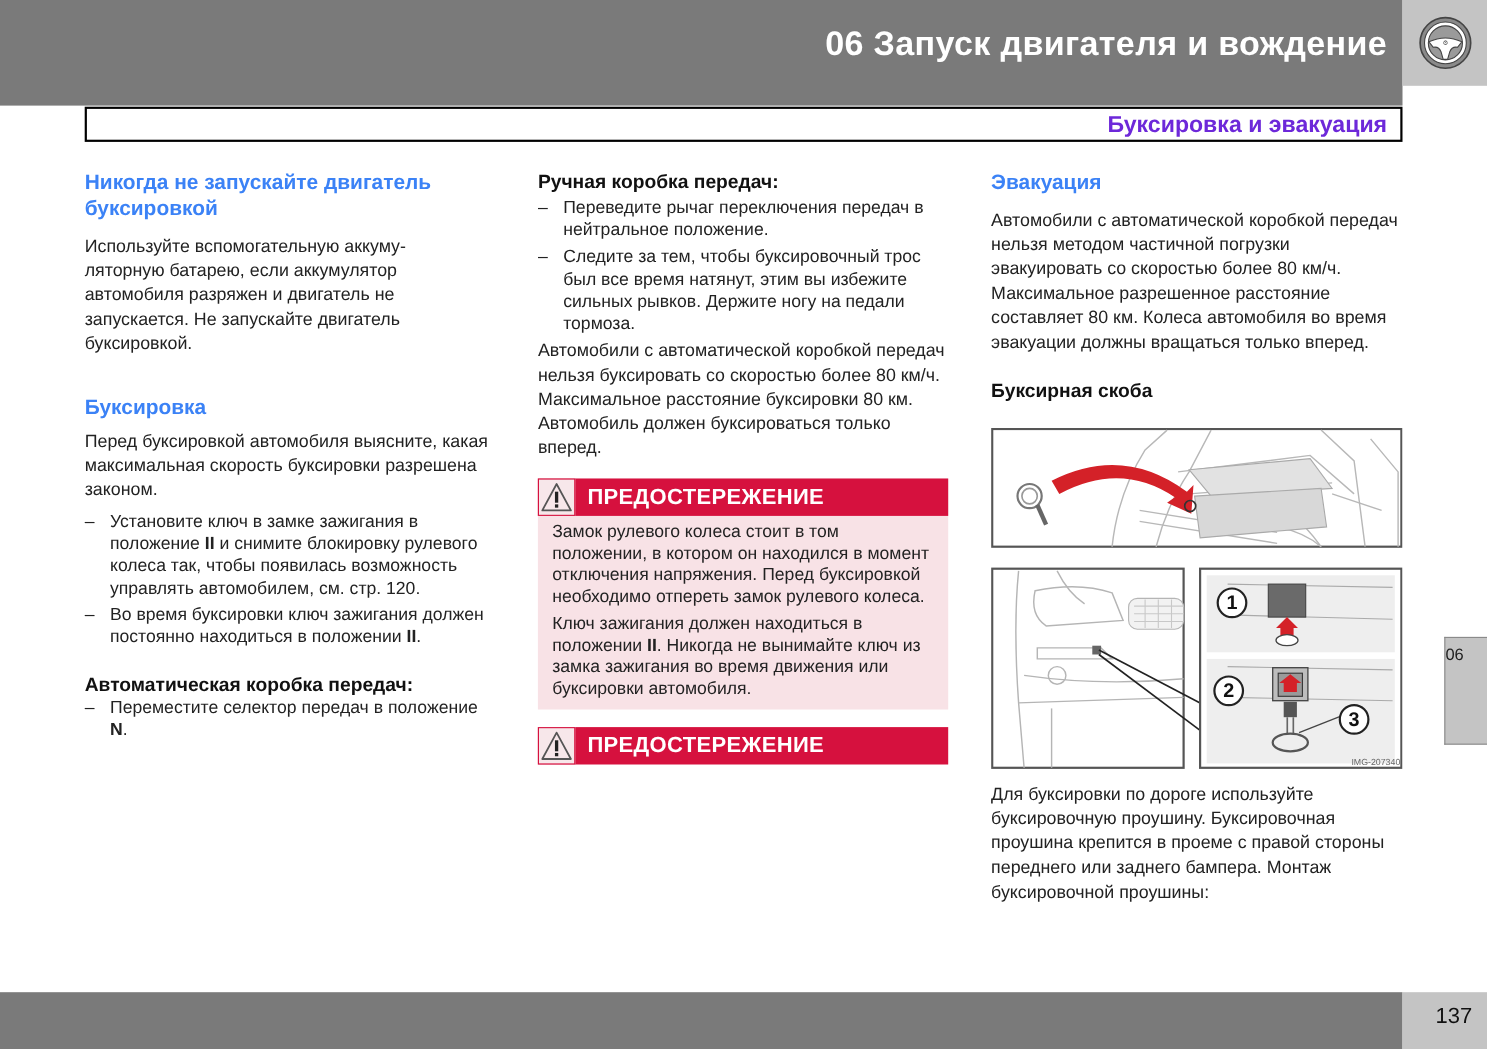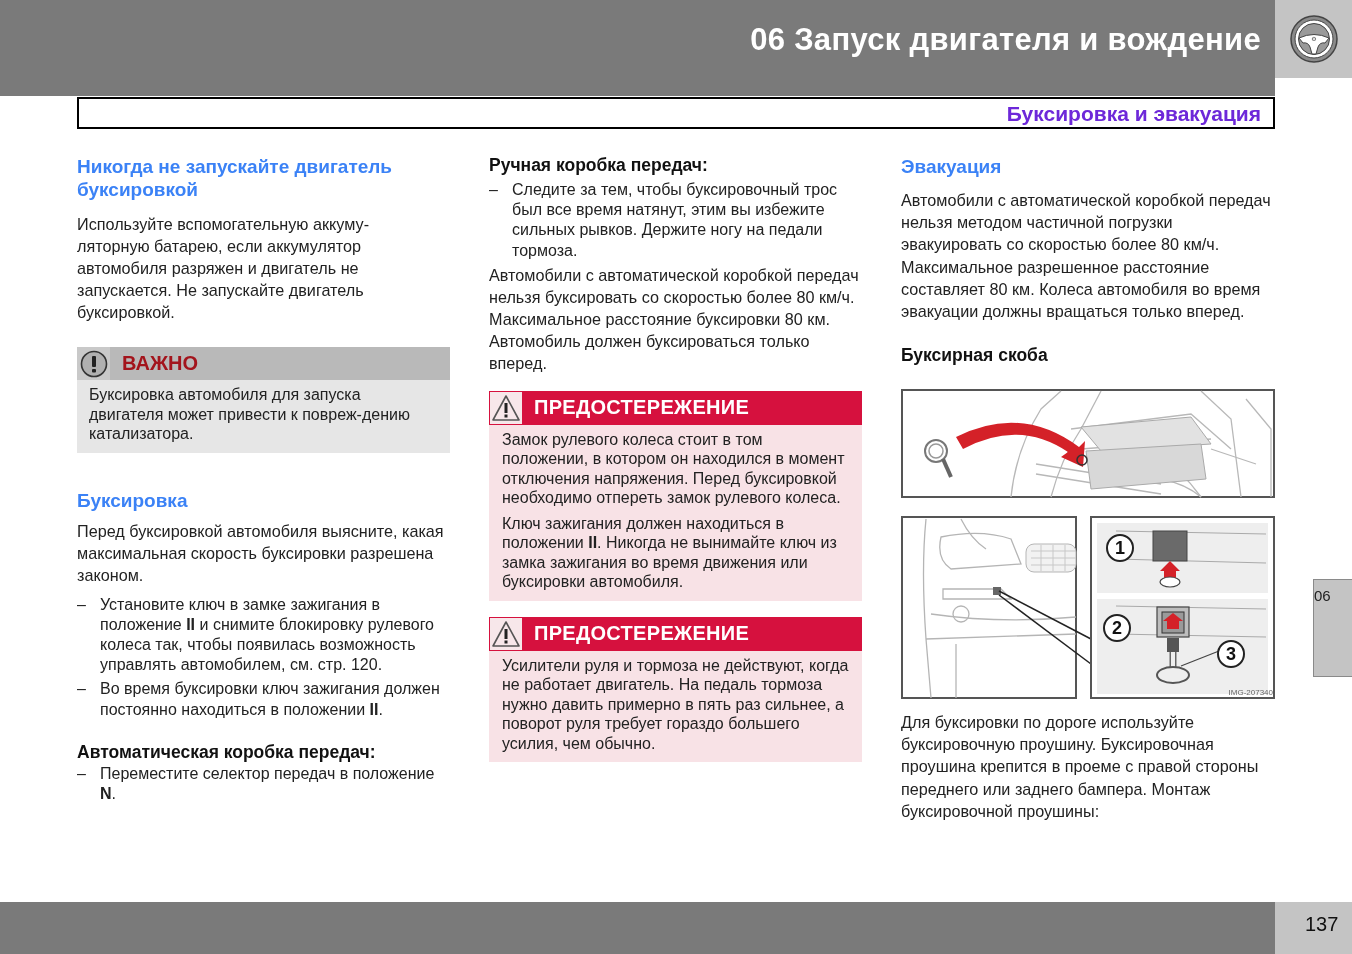--- a/index.html
+++ b/index.html
@@ -65,51 +65,39 @@
 </div>
 
 <div class="section-bar">
   <span>Буксировка и эвакуация</span>
 </div>
 
 <div class="col col1">
   <div class="h-red" style="width:360px;">Никогда не запускайте двигатель буксировкой</div>
   <div class="p" style="margin-top:12px; width:340px;">Используйте вспомогательную аккуму-лятор­ную батарею, если аккумулятор автомобиля разряжен и двигатель не запускается. Не запускайте двигатель буксировкой.</div>
 
-  <div class="important-box" style="margin-top:24px;">
-    <div class="important-head">
-      <div class="ico">
-        <svg width="28" height="28" viewBox="0 0 28 28">
-          <circle cx="14" cy="14" r="12.5" fill="#b0b0b0" stroke="#333" stroke-width="1.6"></circle>
-          <rect x="12" y="6" width="4" height="11" rx="1" fill="#222"></rect>
-          <rect x="12" y="19" width="4" height="3.5" rx="1" fill="#222"></rect>
-        </svg>
-      </div>
-      <span class="lbl">ВАЖНО</span>
-    </div>
-    <div class="important-body">Буксировка автомобиля для запуска двигателя может привести к повреж-дению катализатора.</div>
-  </div>
 
   <div class="h-red" style="margin-top:36px;">Буксировка</div>
   <div class="p" style="margin-top:8px;">Перед буксировкой автомобиля выясните, какая максимальная скорость буксировки разрешена законом.</div>
 
   <ul class="list" style="margin-top:9px;">
     <li style="margin-bottom:4px;"><span>Установите ключ в замке зажигания в положение </span><b>II</b><span> и снимите блокировку рулевого колеса так, чтобы появилась возможность управлять автомобилем, см. стр. 120.</span></li>
     <li><span>Во время буксировки ключ зажигания должен постоянно находиться в положении </span><b>II</b><span>.</span></li>
   </ul>
 
   <div class="h-black" style="margin-top:22px;">Автоматическая коробка передач:</div>
   <ul class="list" style="margin-top:1px;">
     <li><span>Переместите селектор передач в положение </span><b>N</b><span>.</span></li>
   </ul>
 </div>
 
 <div class="col col2">
   <div class="h-black">Ручная коробка передач:</div>
   <ul class="list" style="margin-top:4px;">
+    <li style="margin-bottom:4px;">Переведите рычаг переключения передач в нейтральное положение.</li>
     <li>Следите за тем, чтобы буксировочный трос был все время натянут, этим вы избежите сильных рывков. Держите ногу на педали тормоза.</li>
   </ul>
   <div class="p" style="margin-top:3px;">Автомобили с автоматической коробкой передач нельзя буксировать со скоростью более 80 км/ч. Максимальное расстояние буксировки 80 км. Автомобиль должен буксироваться только вперед.</div>
 
   <div class="warn-box" style="margin-top:17px;">
     <div class="warn-head">
       <div class="ico">
         <svg width="30" height="28" viewBox="0 0 30 28">
           <path d="M15 2 L28 26 L2 26 Z" fill="#f7e7ea" stroke="#555" stroke-width="1.6" stroke-linejoin="round"></path>
           <rect x="13.5" y="9" width="3" height="10" fill="#222"></rect>
@@ -128,23 +116,20 @@
     <div class="warn-head">
       <div class="ico">
         <svg width="30" height="28" viewBox="0 0 30 28">
           <path d="M15 2 L28 26 L2 26 Z" fill="#f7e7ea" stroke="#555" stroke-width="1.6" stroke-linejoin="round"></path>
           <rect x="13.5" y="9" width="3" height="10" fill="#222"></rect>
           <rect x="13.5" y="20.5" width="3" height="3" fill="#222"></rect>
         </svg>
       </div>
       <span class="lbl">ПРЕДОСТЕРЕЖЕНИЕ</span>
     </div>
-    <div class="warn-body">
-      <p>Усилители руля и тормоза не действуют, когда не работает двигатель. На педаль тормоза нужно давить примерно в пять раз сильнее, а поворот руля требует гораздо большего усилия, чем обычно.</p>
-    </div>
   </div>
 </div>
 
 <div class="col col3">
   <div class="h-red">Эвакуация</div>
   <div class="p" style="margin-top:11px; line-height:22.2px;">Автомобили с автоматической коробкой передач нельзя методом частичной погрузки эвакуировать со скоростью более 80 км/ч. Максимальное разрешенное расстояние составляет 80 км. Колеса автомобиля во время эвакуации должны вращаться только вперед.</div>
   <div class="h-black" style="margin-top:23px;">Буксирная скоба</div>
 </div>
 
 <div class="figure">

